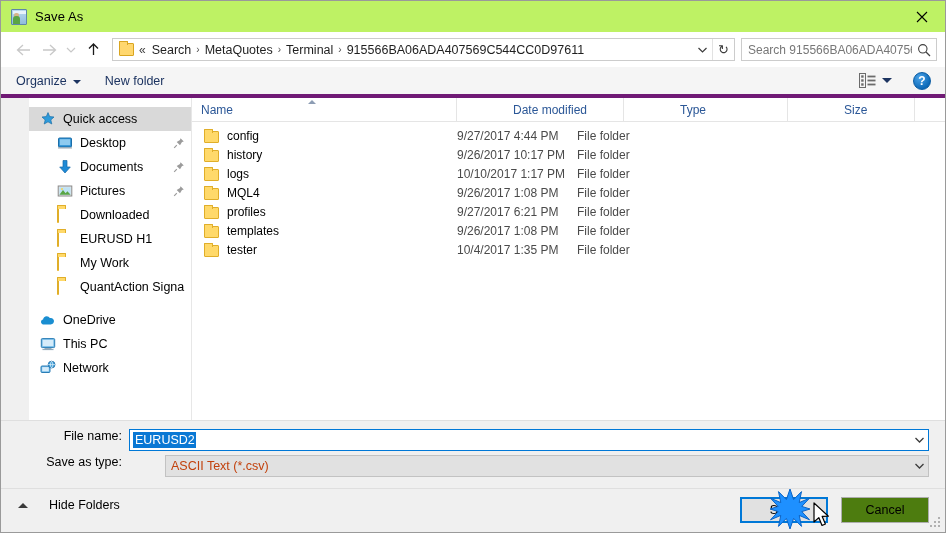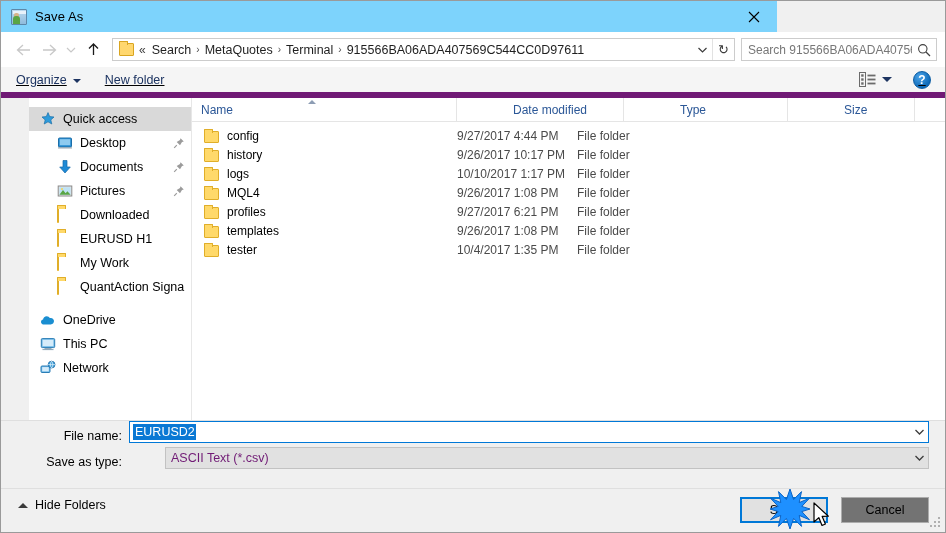--- a/index.html
+++ b/index.html
@@ -16,22 +16,22 @@
     position: relative;
     width: 946px; height: 533px;
     background: #f0f0f0;
     border: 1px solid #9a9a9a;
     overflow: hidden;
   }
 
   
   #titlebar {
     position: absolute; top: 0; left: 0;
-    width: 776px; height: 31px;
-    background: #7dd3fc;
+    width: 944px; height: 31px;
+    background: #bef264;
     display: flex; align-items: center;
   }
   #title-icon {
     width: 16px; height: 16px;
     margin-left: 10px; margin-right: 8px;
     position: relative;
     background: linear-gradient(#bcd9ee, #8fbcdd);
     border: 1px solid #5d87a8;
     border-radius: 1px;
     flex: none;
@@ -138,22 +138,22 @@
     white-space: nowrap; overflow: hidden;
   }
   #search-icon { width: 24px; flex: none; display: flex;
     align-items: center; justify-content: center; }
 
   
   #commandbar {
     position: absolute; top: 66px; left: 0;
     width: 944px; height: 31px;
     background: #f5f5f5;
-    border-bottom: 6px solid #701a75;
-    display: flex; align-items: center; text-decoration: underline;
+    border-bottom: 4px solid #701a75;
+    display: flex; align-items: center;
   }
   .cmd {
     color: #1d3461; font-size: 12.5px;
     padding: 4px 8px; margin-left: 6px;
     display: flex; align-items: center; gap: 6px;
     cursor: default; border: 1px solid transparent;
   }
   #organize-caret {
     width: 0; height: 0;
     border-left: 4px solid transparent;
@@ -291,21 +291,21 @@
 
   
   #form-area {
     position: absolute; top: 419px; left: 0;
     width: 944px; height: 68px;
     background: #f0f0f0;
     border-top: 1px solid #dfdfdf;
   }
   .form-row {
     position: absolute; left: 0; width: 944px; height: 14px;
-    display: flex; align-items: flex-end;
+    display: flex; align-items: flex-start;
   }
   #row-filename { top: 8px; }
   #row-filetype { top: 34px; gap: 36px; }
   .form-label {
     width: 128px; flex: none;
     text-align: right; padding-right: 7px;
     font-size: 12.5px; color: #000000;
   }
   .combo {
     flex: 1 1 auto; height: 22px;
@@ -320,37 +320,37 @@
   #filetype-combo {
     background: #e1e1e1;
     border: 1px solid #c2c2c2;
   }
   #filename-value {
     margin-left: 3px;
     background: #0a78d4; color: #ffffff;
     font-size: 12.5px; padding: 1px 1px 1px 2px;
   }
   #filetype-value {
-    margin-left: 5px; font-size: 12.5px; color: #701a75;
+    margin-left: 5px; font-size: 12.5px; color: #c2410c;
   }
   .combo-arrow {
     margin-left: auto; width: 17px; flex: none;
     display: flex; align-items: center; justify-content: center;
   }
 
   
   #footer {
     position: absolute; top: 487px; left: 0;
     width: 944px; height: 44px;
     background: #f0f0f0;
     border-top: 1px solid #dfdfdf;
   }
   #hide-folders {
     position: absolute; left: 12px; top: 6px;
-    display: flex; align-items: center; gap: 7px;
+    display: flex; align-items: center; gap: 21px;
     padding: 3px 5px; cursor: default;
     font-size: 12.5px; color: #000000;
   }
   #hide-caret {
     width: 0; height: 0;
     border-left: 5px solid transparent;
     border-right: 5px solid transparent;
     border-bottom: 5px solid #3a3a3a;
   }
   .dlgbtn {
@@ -360,21 +360,21 @@
     display: flex; align-items: center; justify-content: center;
     cursor: default;
   }
   #save-button {
     right: 117px;
     background: #e1e1e1;
     border: 2px solid #0078d7;
   }
   #cancel-button {
     right: 16px;
-    background: #737373;
+    background: #4d7c0f;
     border: 1px solid #adadad;
   }
 
   
   #click-burst {
     position: absolute; left: 768px; top: 487px;
     width: 42px; height: 42px;
     pointer-events: none;
   }
   #mouse-cursor {

